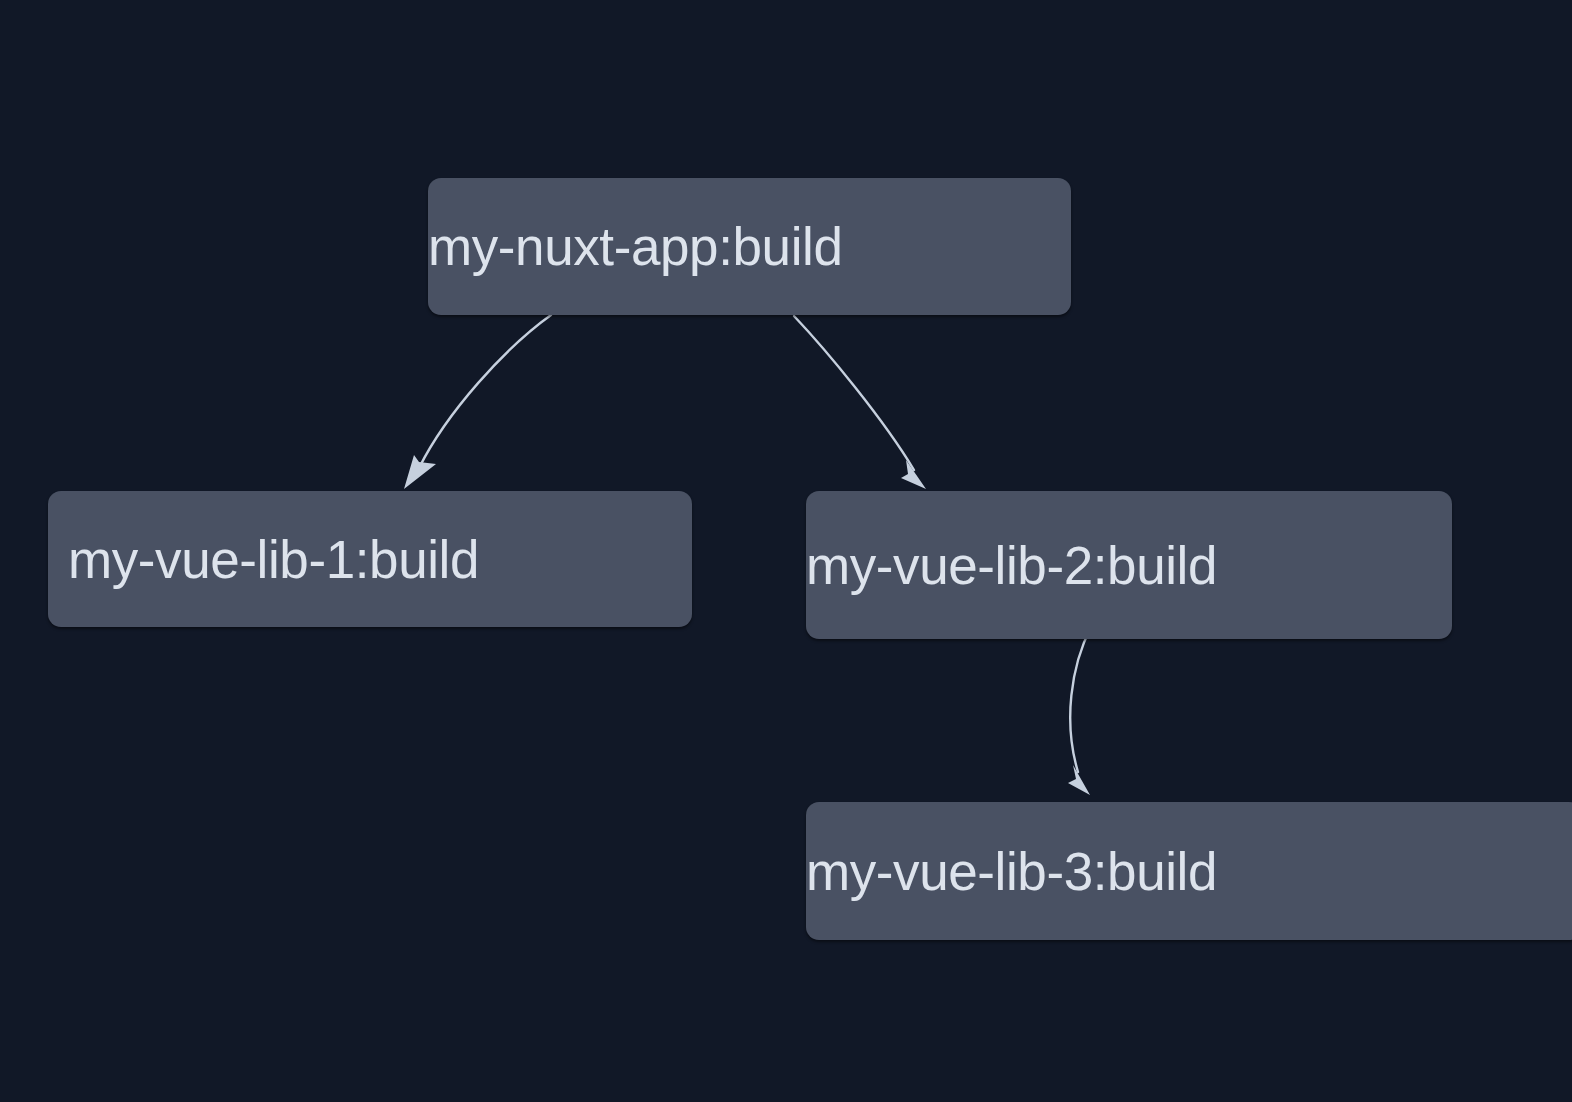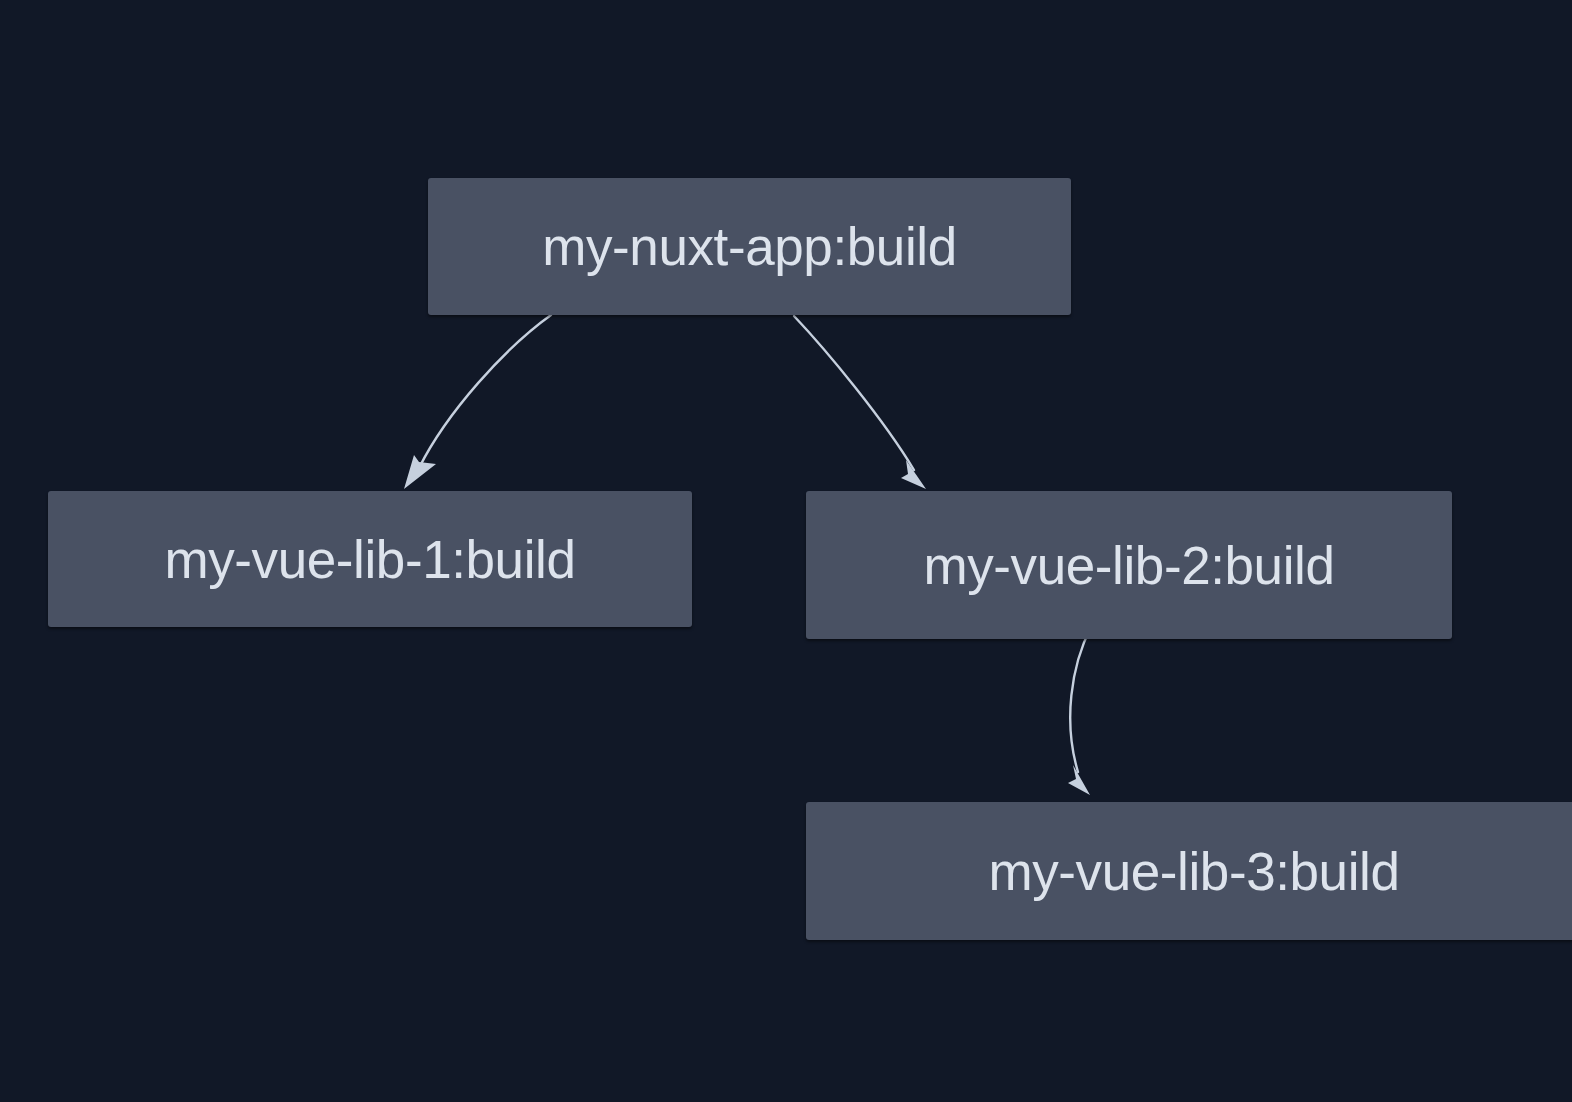--- a/index.html
+++ b/index.html
@@ -21,37 +21,36 @@
     left: 0;
     width: 1572px;
     height: 1102px;
     pointer-events: none;
   }
   .node {
     position: absolute;
     box-sizing: border-box;
     display: flex;
     align-items: center;
-    justify-content: center;
     background: #49soft;
     background: #495163;
-    border-radius: 3px;
+    border-radius: 13px;
     box-shadow: 0 2px 3px rgba(0,0,0,0.45);
     cursor: pointer;
   }
   .node-label {
     color: #dde3ec;
     font-size: 53px;
     font-weight: 400;
     letter-spacing: -0.4px;
     white-space: nowrap;
     line-height: 1;
   }
   #node-root       { left: 428px; top: 178px; width: 643px; height: 137px; }
-  #node-lib1       { left: 48px;  top: 491px; width: 644px; height: 136px; }
+  #node-lib1       { left: 48px;  top: 491px; width: 644px; height: 136px; padding-left: 20px; }
   #node-lib2       { left: 806px; top: 491px; width: 646px; height: 148px; }
   #node-lib3       { left: 806px; top: 802px; width: 776px; height: 138px; }
 </style>
 </head>
 <body>
 
 <div id="canvas">
 
   <svg id="edge-layer" viewBox="0 0 1572 1102" width="1572" height="1102" xmlns="http://www.w3.org/2000/svg">
 

